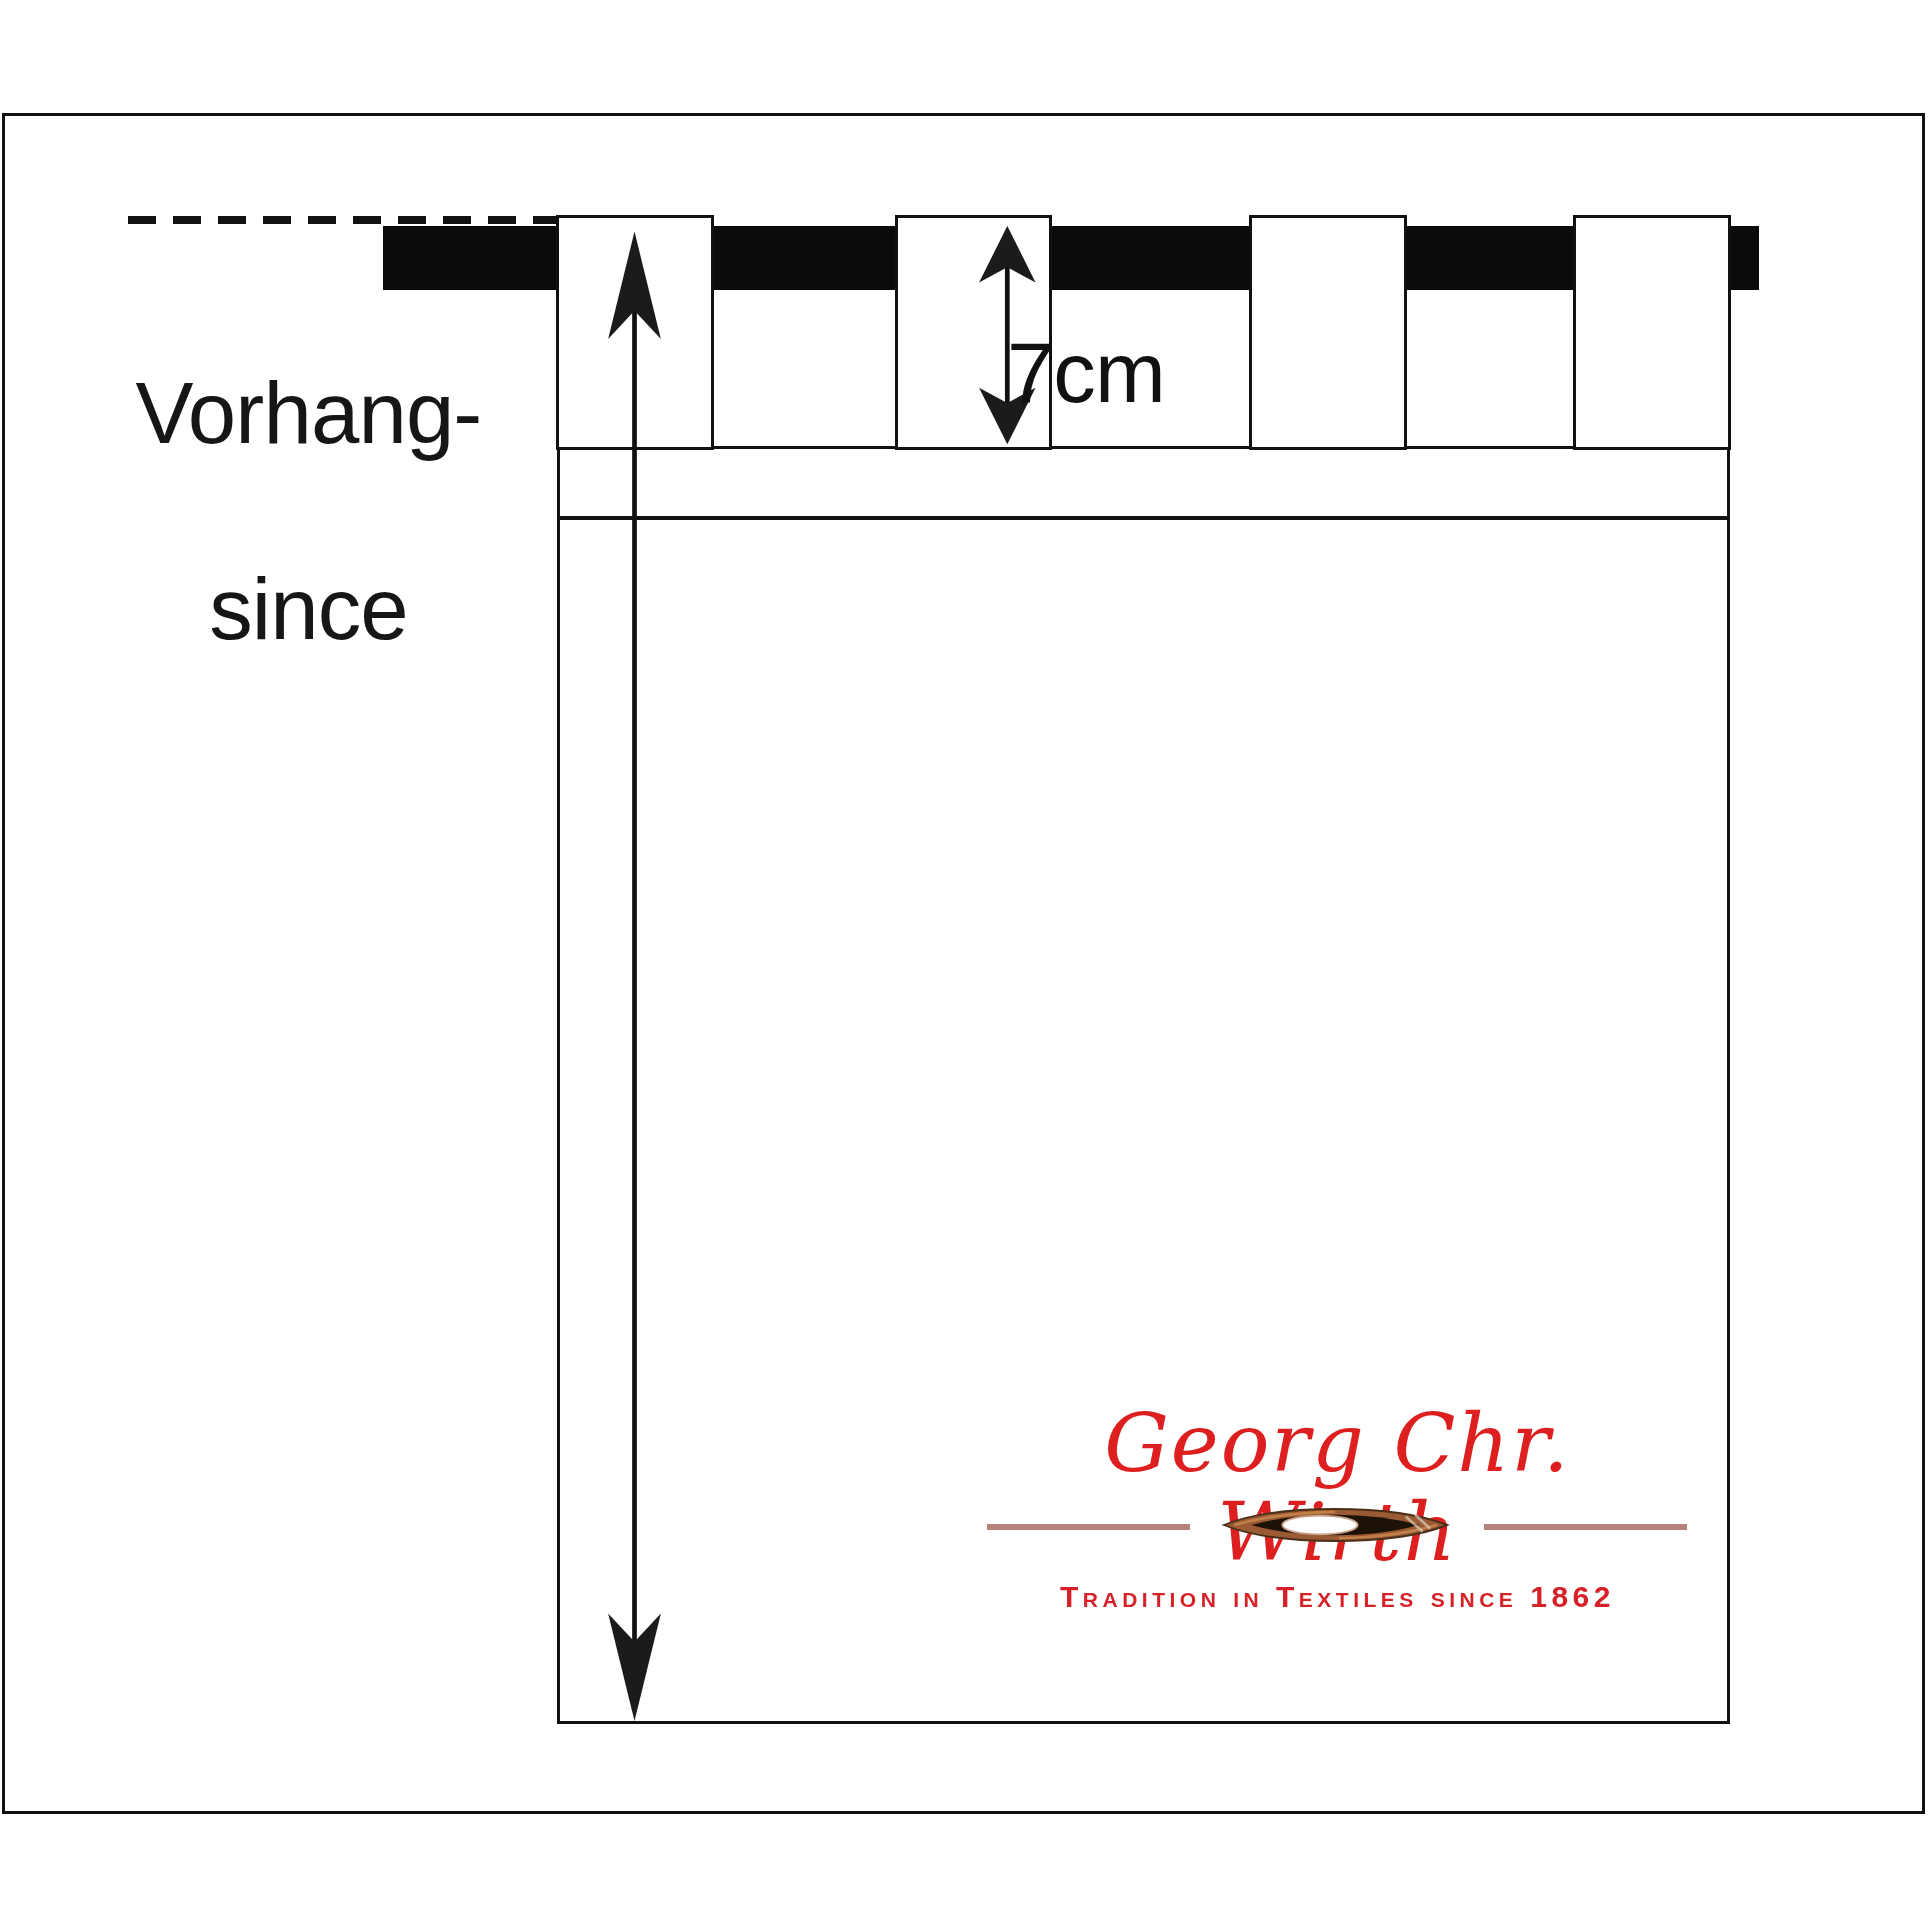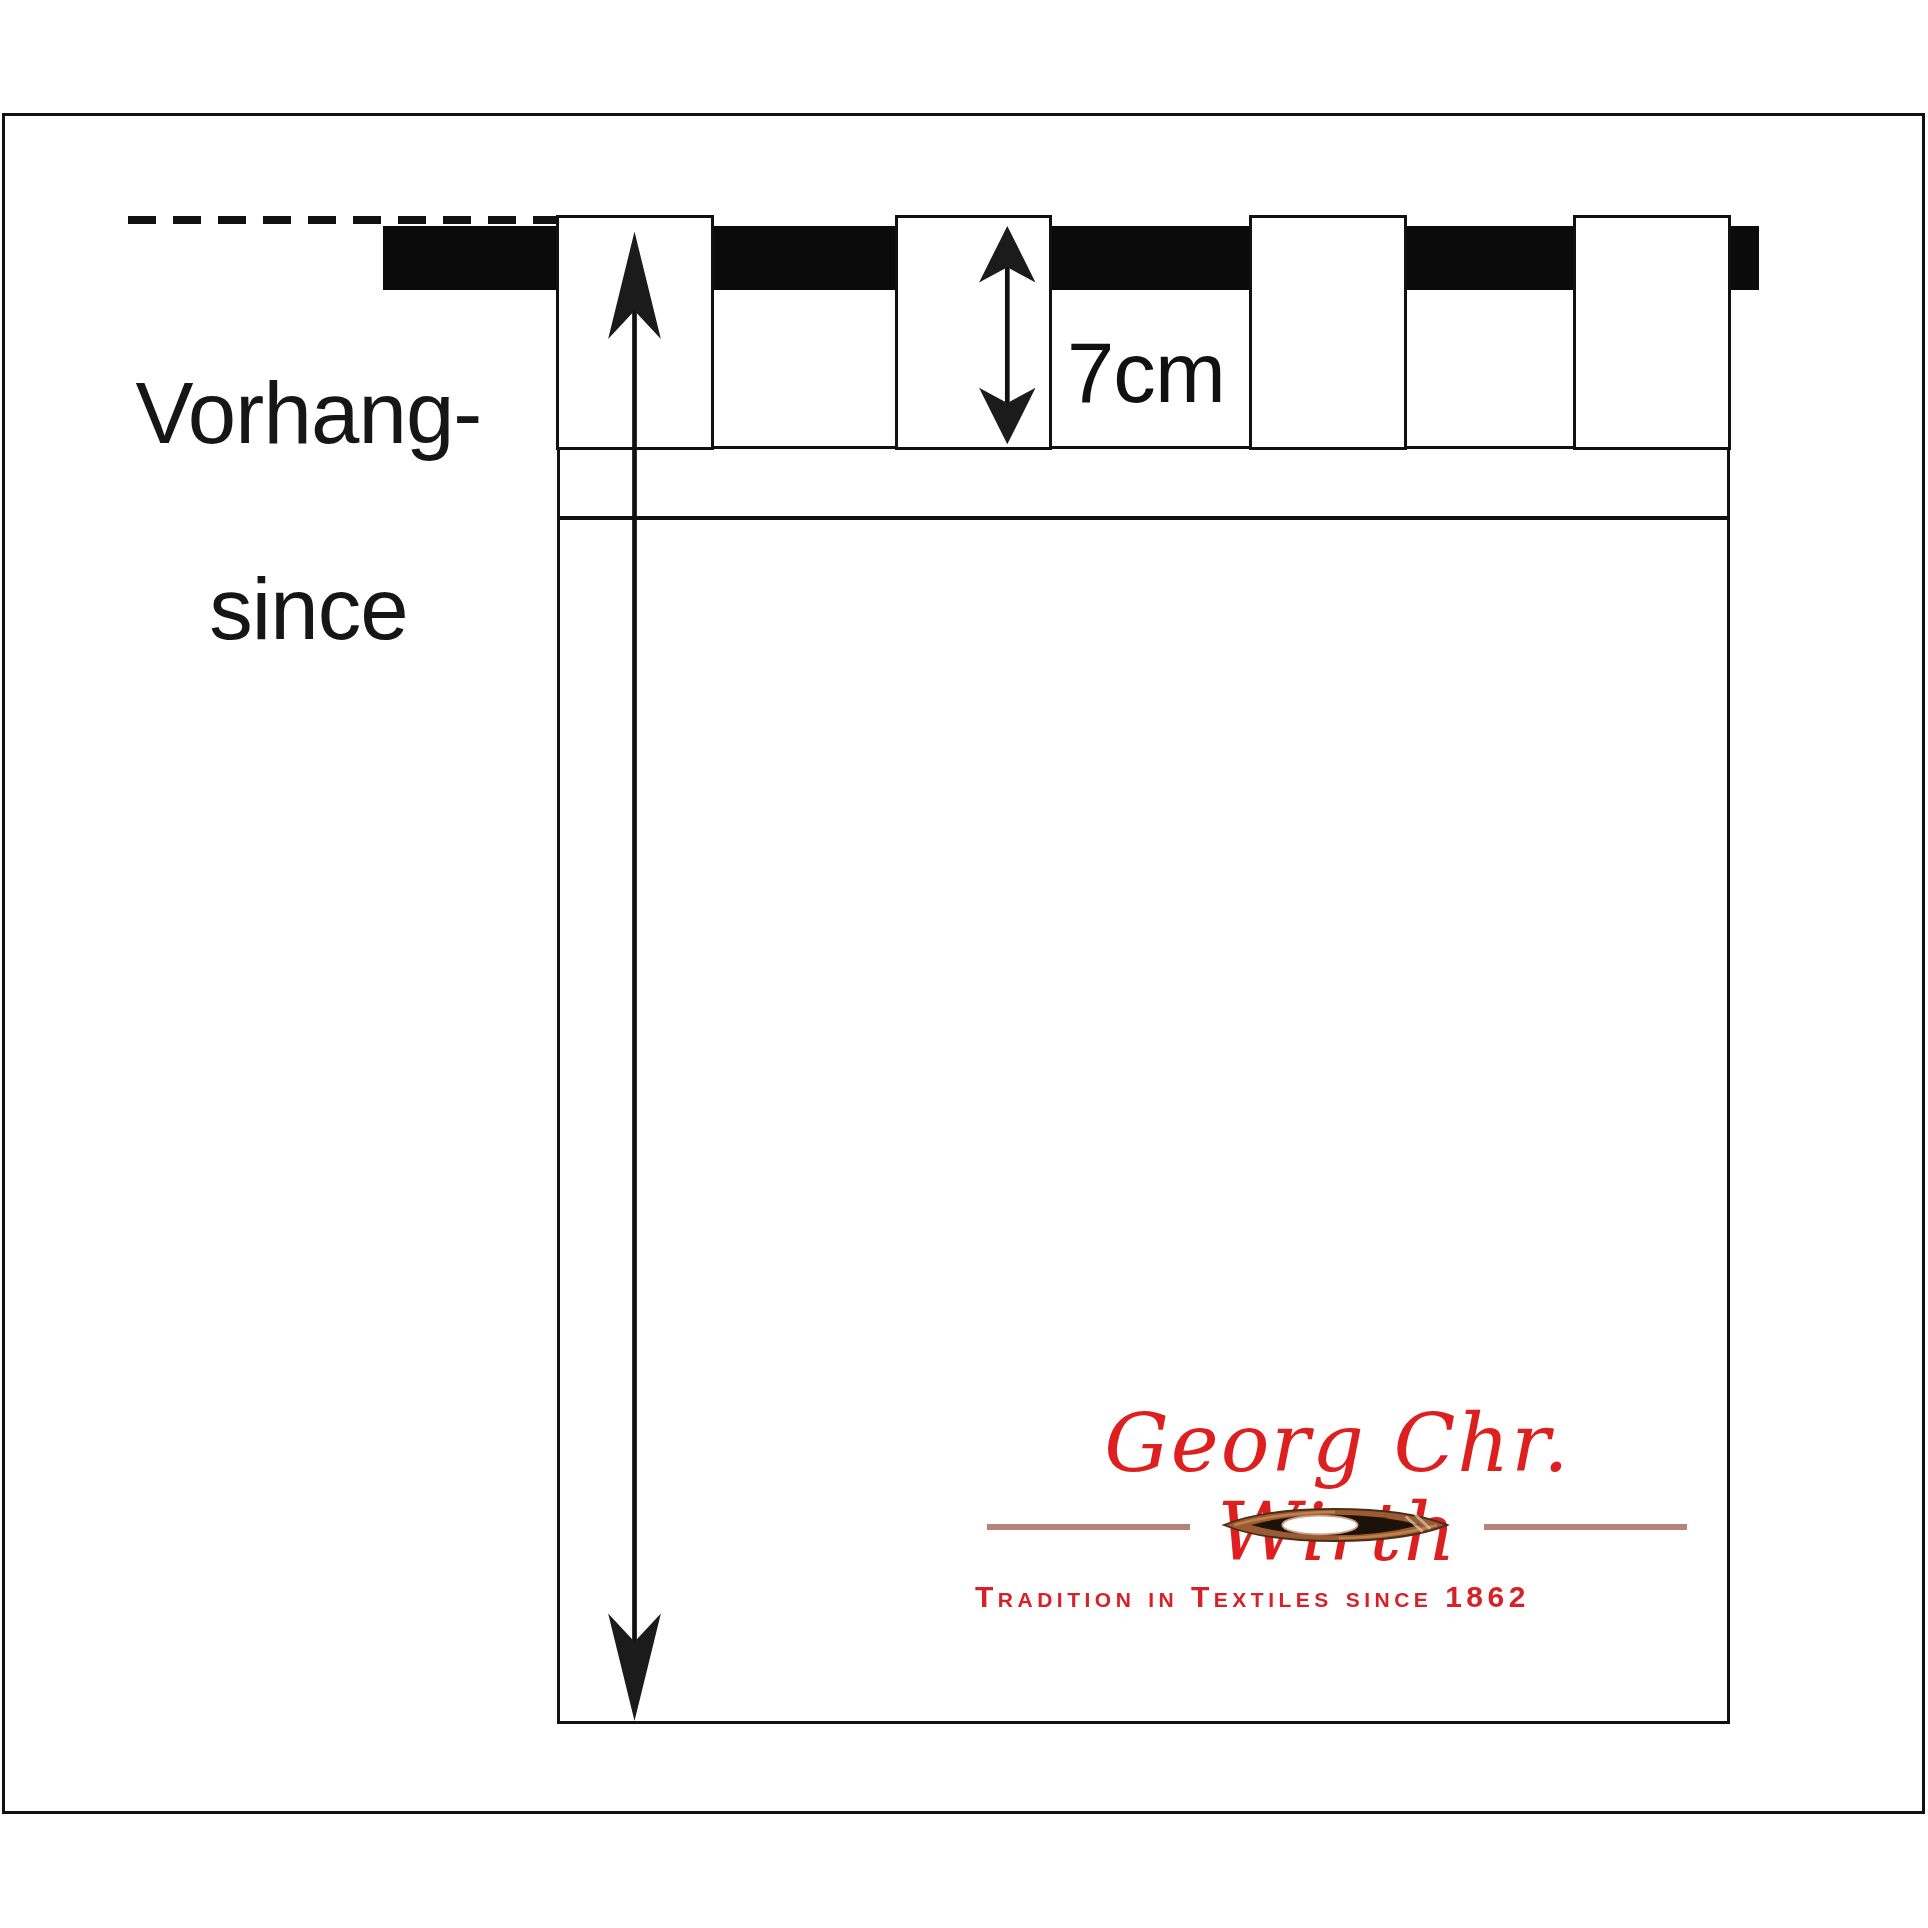--- a/index.html
+++ b/index.html
@@ -48,42 +48,42 @@
   
   .note-left{
     position:absolute;left:111px;top:328px;width:395px;
     text-align:center;color:#161616;
     font-size:87px;line-height:98px;font-weight:400;z-index:2;
     letter-spacing:-0.9px;
     margin-top:36px;
   }
   
   .label-7cm{
-    position:absolute;left:1067px;top:330px;
+    position:absolute;left:1007px;top:330px;
     font-size:85px;line-height:1;color:#111;z-index:3;letter-spacing:-0.9px;
   }
   
   .brand-name{
     position:absolute;left:975px;top:1399px;width:725px;
     text-align:center;
     font-family:"DejaVu Serif","Liberation Serif",serif;
     font-style:italic;
     font-size:81px;line-height:1.1;
     color:#dd1f1f;letter-spacing:1.9px;z-index:2;
   }
   .divider-rule{
     position:absolute;top:1524px;width:203px;height:5.6px;
     background:#b5837a;z-index:2;
   }
   .rule-left{left:987px;}
   .rule-right{left:1484px;}
   .shuttle{position:absolute;left:1221px;top:1505px;z-index:2;}
   .brand-tagline{
     position:absolute;left:975px;top:1580px;width:725px;
-    text-align:left;
+    text-align:center;
     font-variant:small-caps;
     font-size:30px;font-weight:600;letter-spacing:0.15em;
     color:#d62128;z-index:2;
   }
 </style>
 </head>
 <body>
 
 <div id="canvas">
 

